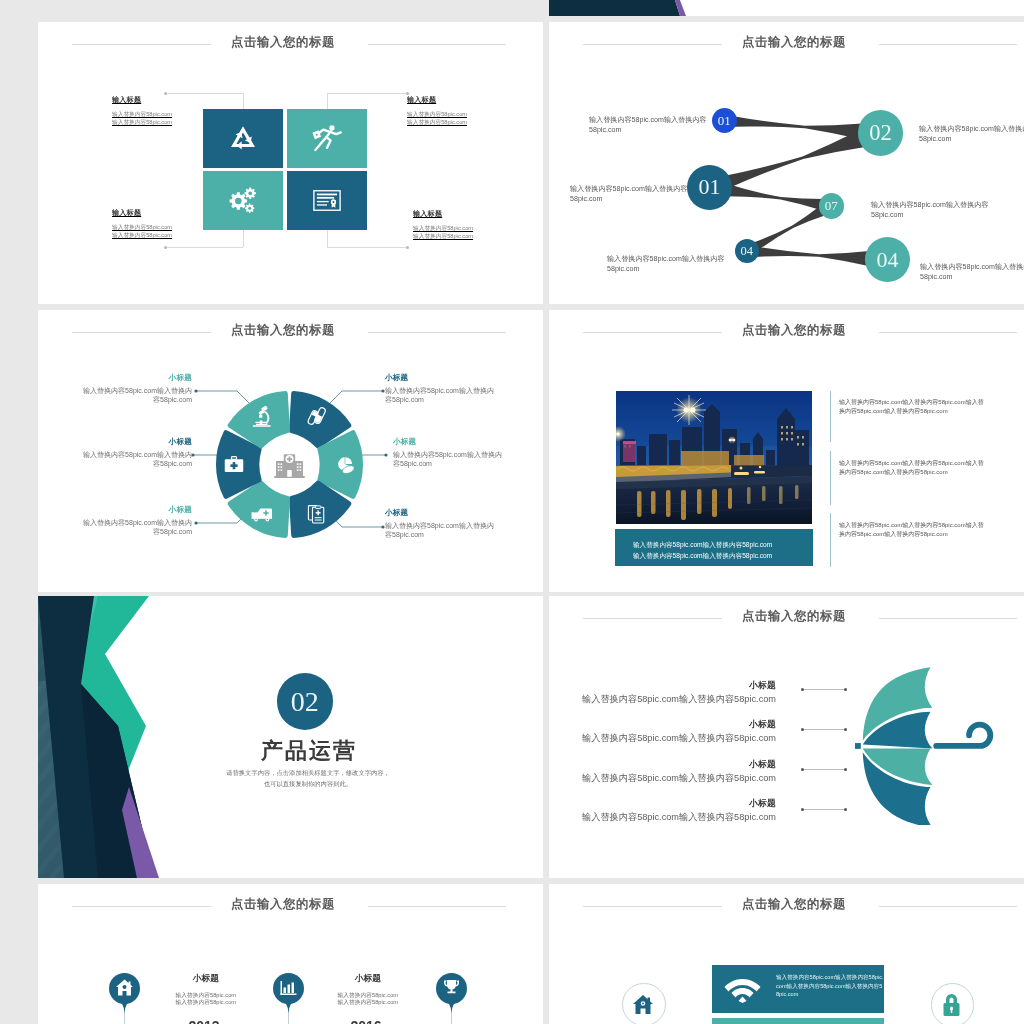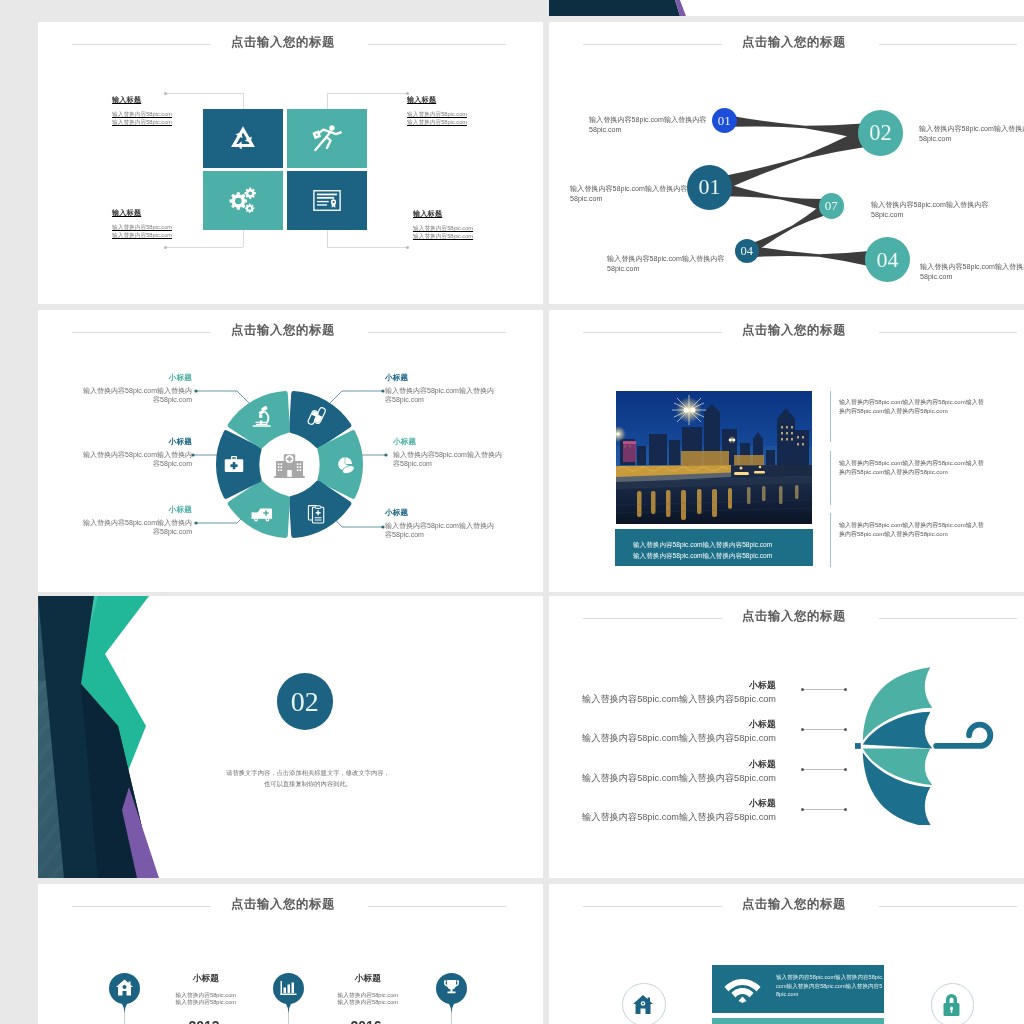--- a/index.html
+++ b/index.html
@@ -527,20 +527,21 @@
       <path d="M37 0 L111 0 L67 58 L108 130 L74 215 L56 215 L43 88 Z" fill="#21b89a"></path>
       <path d="M37 0 L60 0 L49 42 L43 88 Z" fill="#3ec2ab"></path>
       <path d="M0 0 L56 0 L43 88 L80 130 L116 282 L26 282 Z" fill="#0d2d40"></path>
       <path d="M43 88 L80 130 L116 282 L60 282 Z" fill="#0a2537"></path>
       <path d="M91 191 L121 282 L99 282 L84 214 Z" fill="#7a5aa8"></path>
     </svg>
 
     <div class="s5-badge">
         <span>02</span>
       </div>
+    <div class="s5-heading">产品运营</div>
     <div class="s5-sub">
       <div>请替换文字内容，点击添加相关标题文字，修改文字内容，</div>
       <div>也可以直接复制你的内容到此。</div>
     </div>
   </div>
 
   <div class="slide" style="left:518px;top:596px;">
     <div class="title-rule rule-l"></div>
     <div class="title-rule rule-r"></div>
     <div class="slide-title">点击输入您的标题</div>

